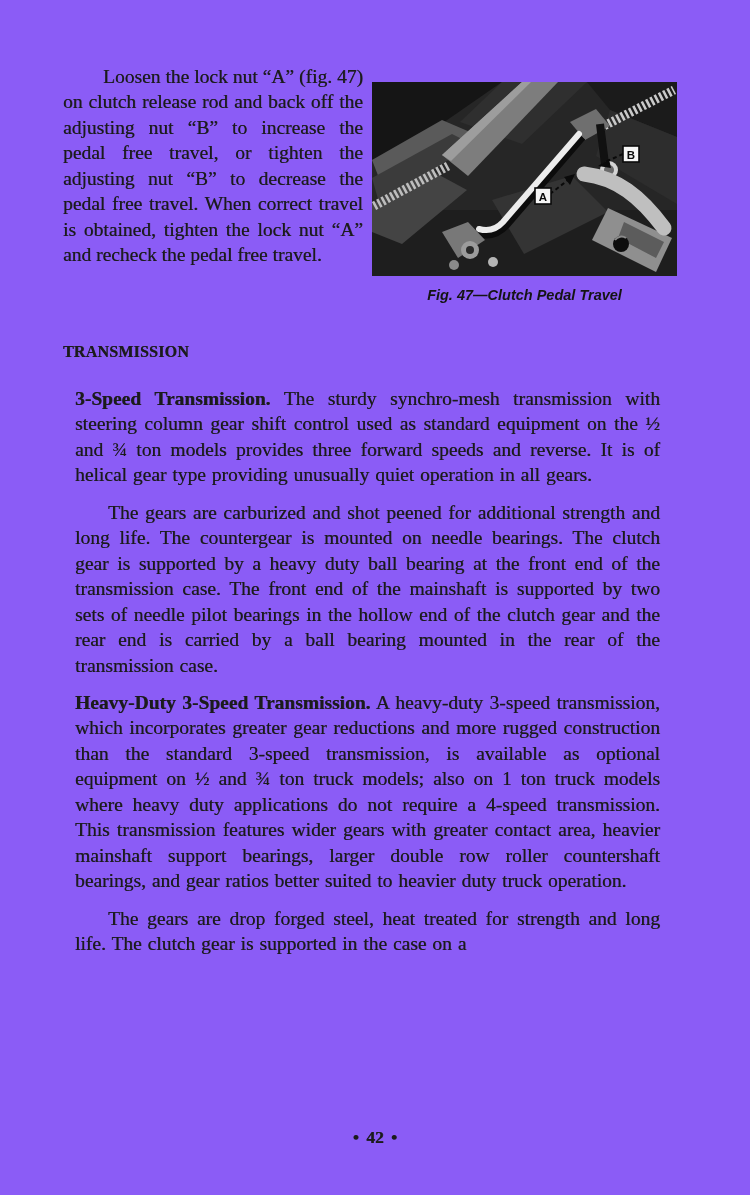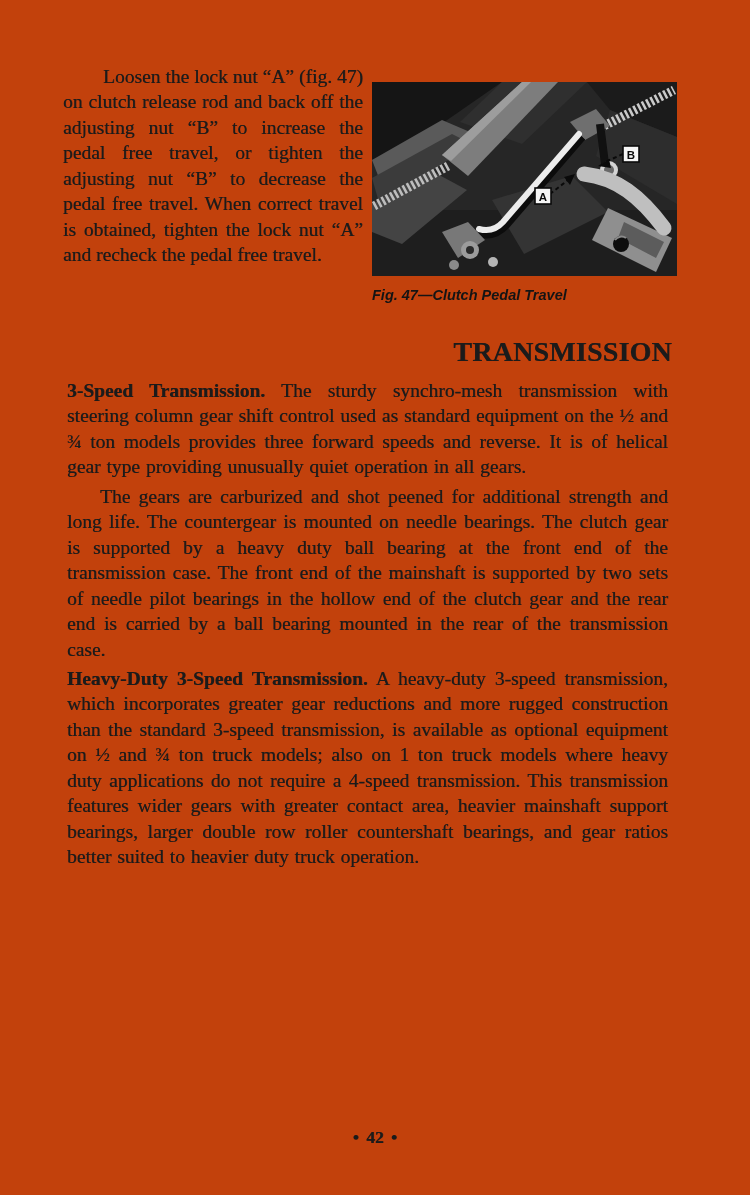--- a/index.html
+++ b/index.html
@@ -4,21 +4,21 @@
 <style>
   html, body { margin: 0; padding: 0; }
   body {
     width: 750px; height: 1195px;
     background: #ffffff;
     font-family: "Liberation Serif", serif;
   }
   .page {
     position: relative;
     width: 750px; height: 1195px;
-    background: #c2410c;
+    background: #8b5cf6;
     color: #1b1b1b;
     overflow: hidden;
   }
   .ink { text-shadow: 0.4px 0 0 rgba(27,27,27,0.7); }
 
   .intro {
     position: absolute;
     left: 63px; top: 64px; width: 300px;
     margin: 0;
     font-size: 19.5px; line-height: 25.45px;
@@ -32,39 +32,40 @@
     background: #262626;
   }
   .photo svg { display: block; width: 100%; height: 100%; }
 
   .caption {
     position: absolute;
     left: 372px; top: 285px; width: 305px;
     font-family: "Liberation Sans", sans-serif;
     font-weight: bold; font-style: italic;
     font-size: 14.5px; line-height: 20px;
+    text-align: center;
     color: #141414;
   }
   .heading {
     position: absolute;
     left: 63px; top: 340px; width: 609px;
     margin: 0;
-    font-size: 28px; line-height: 24px;
+    font-size: 16px; line-height: 24px;
     font-weight: bold;
-    text-align: right;
+    text-align: left;
     letter-spacing: 0.2px;
   }
   .copy {
     position: absolute;
     left: 63px; top: 374px; width: 609px;
     font-size: 19.5px; line-height: 25.45px;
     text-align: justify;
     word-spacing: 1px;
   }
-  .copy p { margin: 4px; }
+  .copy p { margin: 12px; }
   .copy p.indent { text-indent: 33px; }
   .copy p.flush  { text-indent: 0; }
   .copy b.lead   { font-weight: bold; }
 
   .pageno {
     position: absolute;
     left: 0; top: 1127px; width: 750px;
     text-align: center;
     font-size: 17.5px; font-weight: bold;
     word-spacing: 3px;
@@ -138,17 +139,18 @@
   <div class="caption">
     <div>Fig. 47—Clutch Pedal Travel</div>
   </div>
 
   <h1 class="heading ink">TRANSMISSION</h1>
 
   <div class="copy ink">
     <p class="flush"><b class="lead">3-Speed Transmission.</b><span> The sturdy synchro-mesh transmission with steering column gear shift control used as standard equipment on the ½ and ¾ ton models provides three forward speeds and reverse. It is of helical gear type providing unusually quiet operation in all gears.</span></p>
     <p class="indent"><b class="lead"></b><span>The gears are carburized and shot peened for additional strength and long life. The countergear is mounted on needle bearings. The clutch gear is supported by a heavy duty ball bearing at the front end of the transmission case. The front end of the mainshaft is supported by two sets of needle pilot bearings in the hollow end of the clutch gear and the rear end is carried by a ball bearing mounted in the rear of the transmission case.</span></p>
     <p class="flush"><b class="lead">Heavy-Duty 3-Speed Transmission.</b><span> A heavy-duty 3-speed transmission, which incorporates greater gear reductions and more rugged construction than the standard 3-speed transmission, is available as optional equipment on ½ and ¾ ton truck models; also on 1 ton truck models where heavy duty applications do not require a 4-speed transmission. This transmission features wider gears with greater contact area, heavier mainshaft support bearings, larger double row roller countershaft bearings, and gear ratios better suited to heavier duty truck operation.</span></p>
+    <p class="indent"><b class="lead"></b><span>The gears are drop forged steel, heat treated for strength and long life. The clutch gear is supported in the case on a</span></p>
   </div>
 
   <div class="pageno ink">• 42 •</div>
 
 </div>
 
 </body></html>

